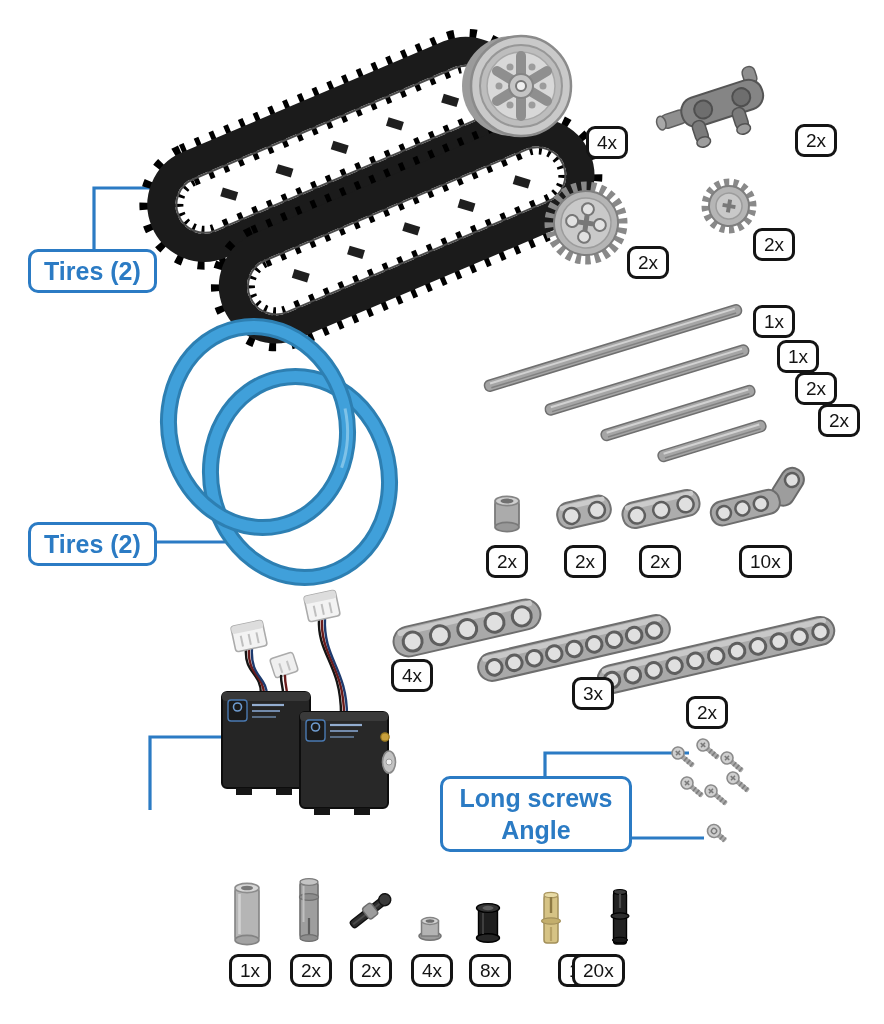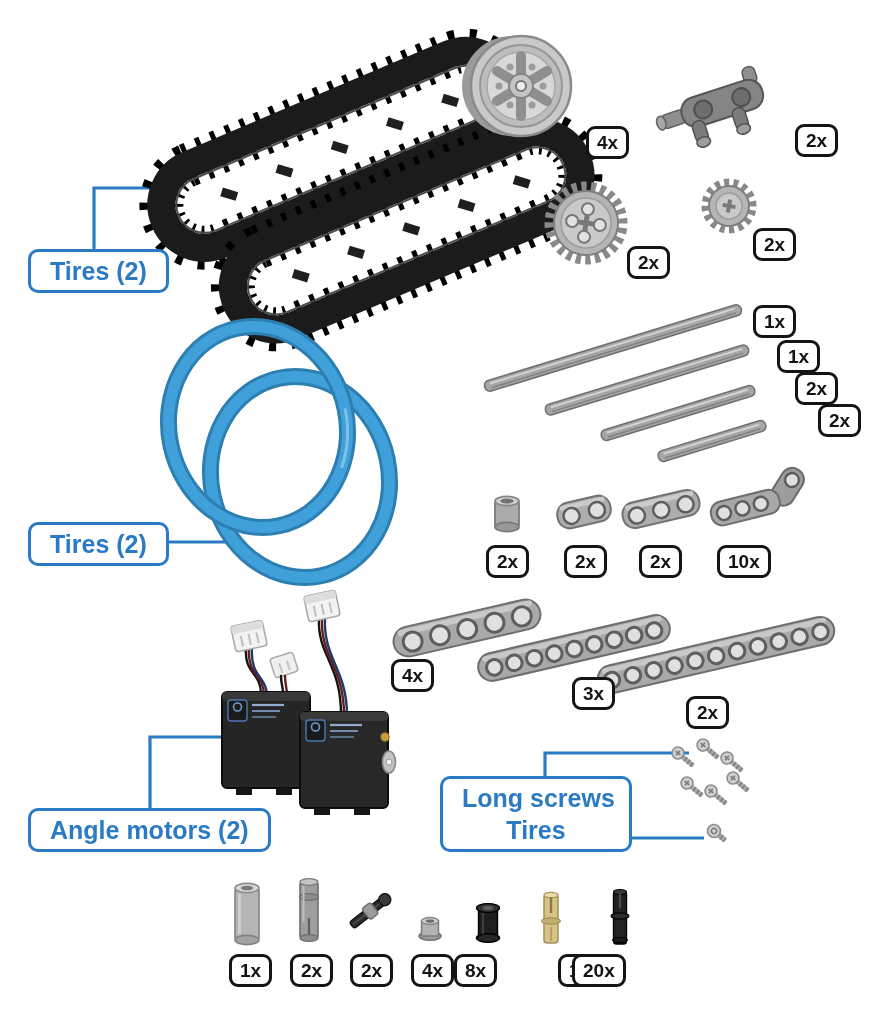--- a/index.html
+++ b/index.html
@@ -2,25 +2,25 @@
 <html style="--bg: #ffffff; --accent: #2b7bc4; --tire-blue: #40a0da;"><head>
 <meta charset="utf-8">
 <style>
   :root { --bg:#ffffff; --accent:#2b7bc4; --tire-blue:#40a0da; }
   * { margin:0; padding:0; box-sizing:border-box; }
   body { font-family:"Liberation Sans","DejaVu Sans",sans-serif; background:#ffffff; }
   .canvas { position:relative; width:884px; height:1024px; background:var(--bg,#fff); overflow:hidden; }
   .parts-layer { position:absolute; left:0; top:0; }
   .badge {
     position:absolute; background:#fff; border:3px solid #141414; border-radius:9px;
-    padding:1px 8px; font-weight:700; font-size:19px; line-height:25px; color:#141414; white-space:nowrap;
+    padding:1px 8px; font-weight:400; font-size:19px; line-height:25px; color:#141414; white-space:nowrap;
   }
   .label-box {
     position:absolute; background:#fff; border:3px solid var(--accent,#2b7bc4); border-radius:10px;
-    padding:3px 19px; font-weight:700; font-size:25px; line-height:32px; color:var(--accent,#2b7bc4); white-space:nowrap;
+    padding:3px 13px; font-weight:700; font-size:25px; line-height:32px; color:var(--accent,#2b7bc4); white-space:nowrap;
   }
   .screws-box { text-align:center; }
   .callout-line { fill:none; stroke:var(--accent,#2b7bc4); stroke-width:3.2; }
   .tread-teeth { fill:none; stroke:#000; stroke-width:44; stroke-dasharray:5 11; }
   .tread-band  { fill:none; stroke:#1b1b1b; stroke-width:28; }
   .tread-inner { fill:none; stroke:#4c4c4c; stroke-width:2; }
   .tread-slots rect { fill:#1f1f1f; }
   .hole    { fill:#e0e0e0; stroke:#5e5e5e; stroke-width:3; }
   .hole-sm { fill:#e0e0e0; stroke:#5e5e5e; stroke-width:2.5; }
   .tire-dark { fill:none; stroke:#2d7fb2; stroke-width:17; }
@@ -370,33 +370,32 @@
   <div class="badge" style="left:795px;top:124px">2x</div>
   <div class="badge" style="left:627px;top:246px">2x</div>
   <div class="badge" style="left:753px;top:228px">2x</div>
   <div class="badge" style="left:753px;top:305px">1x</div>
   <div class="badge" style="left:777px;top:340px">1x</div>
   <div class="badge" style="left:795px;top:372px">2x</div>
   <div class="badge" style="left:818px;top:404px">2x</div>
   <div class="badge" style="left:486px;top:545px">2x</div>
   <div class="badge" style="left:564px;top:545px">2x</div>
   <div class="badge" style="left:639px;top:545px">2x</div>
-  <div class="badge" style="left:717px;top:545px">10x</div>
+  <div class="badge" style="left:739px;top:545px">10x</div>
   <div class="badge" style="left:391px;top:659px">4x</div>
   <div class="badge" style="left:572px;top:677px">3x</div>
   <div class="badge" style="left:686px;top:696px">2x</div>
   <div class="badge" style="left:229px;top:954px">1x</div>
   <div class="badge" style="left:290px;top:954px">2x</div>
   <div class="badge" style="left:350px;top:954px">2x</div>
   <div class="badge" style="left:411px;top:954px">4x</div>
-  <div class="badge" style="left:454px;top:954px">8x</div>
+  <div class="badge" style="left:469px;top:954px">8x</div>
   <div class="badge" style="left:558px;top:954px">12x</div>
   <div class="badge" style="left:572px;top:954px">20x</div>
 
   <div class="label-box" style="left:28px;top:249px">Tires (2)</div>
   <div class="label-box" style="left:28px;top:522px">Tires (2)</div>
-  <div class="label-box" style="left:28px;top:808px">Angle motors (2)</div>
   <div class="label-box screws-box" style="left:440px;top:776px;width:192px">
     <div>Long screws</div>
-    <div>Tires</div>
+    <div>Angle</div>
   </div>
 
 </div>
 
 </body></html>

